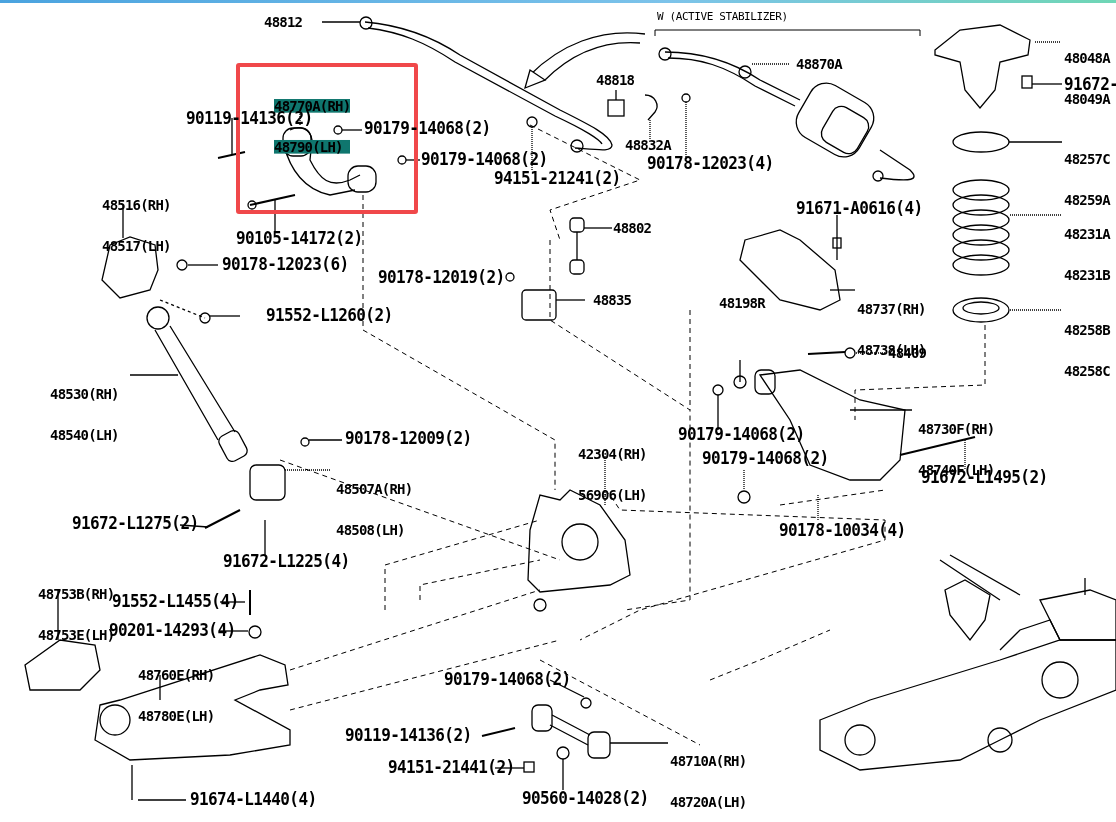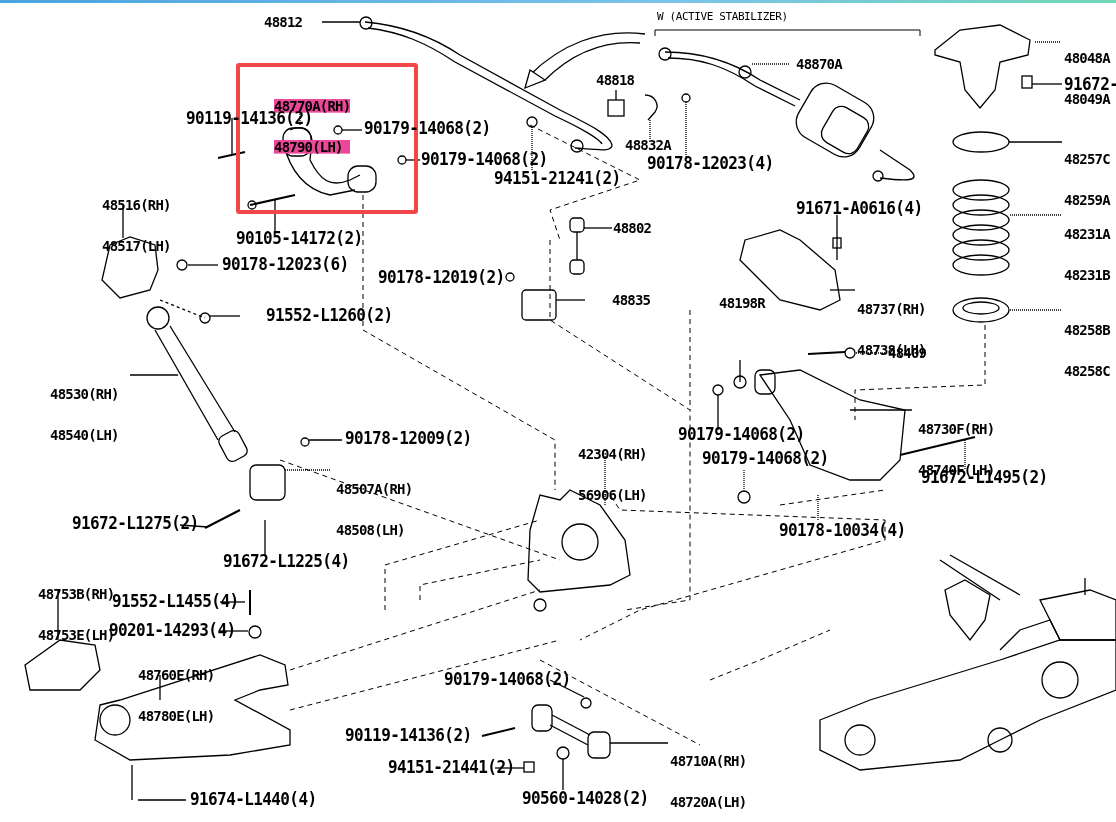--- a/index.html
+++ b/index.html
@@ -4,21 +4,21 @@
 <style>
   html, body { margin:0; padding:0; }
   body { width:1116px; height:822px; overflow:hidden; background:#ffffff; position:relative;
          font-family: "DejaVu Sans Mono", monospace; }
   .topbar { position:absolute; left:0; top:0; width:1116px; height:3px;
             background: linear-gradient(90deg, #4aa3df 0%, #7cc3ea 60%, #6fd6b5 100%); }
   #diagram { position:absolute; left:0; top:0; }
   .lbl { position:absolute; font-family:"DejaVu Sans Mono", monospace; font-weight:bold;
          font-size:16px; line-height:12px; color:#000; white-space:pre; letter-spacing:-0.6px; transform:scaleY(1.05); }
   .lbl.big { font-size:14px; line-height:13px; letter-spacing:-0.8px; }
-  .lbl.hl span { background:#ec4899; }
+  .lbl.hl span { background:#0f766e; }
   .lbl .l2 { display:block; }
   .hilite-box { position:absolute; left:236px; top:63px; width:182px; height:151px;
                 border:4px solid #f0484a; border-radius:3px; box-sizing:border-box; }
   .title-w { position:absolute; left:657px; top:10px; font-size:11px; letter-spacing:-0.4px;
              font-family:"DejaVu Sans Mono", monospace; color:#000; }
 </style>
 </head>
 <body>
 
 <div class="topbar"></div>
@@ -237,21 +237,21 @@
   <span class="l2">48530(RH)</span>
   <span class="l2">48540(LH)</span>
 </div>
 <div class="lbl big" style="left:596px;top:74px;">48818</div>
 <div class="lbl big" style="left:625px;top:139px;">48832A</div>
 <div class="lbl" style="left:647px;top:158px;">90178-12023(4)</div>
 <div class="lbl" style="left:494px;top:173px;">94151-21241(2)</div>
 <div class="lbl big" style="left:796px;top:58px;">48870A</div>
 <div class="lbl big" style="left:613px;top:222px;">48802</div>
 <div class="lbl" style="left:378px;top:272px;">90178-12019(2)</div>
-<div class="lbl big" style="left:612px;top:294px;text-align:right;">48835</div>
+<div class="lbl big" style="left:593px;top:294px;text-align:right;">48835</div>
 <div class="lbl big" style="left:1064px;top:26px;">
   <span class="l2">48048A</span>
   <span class="l2">48049A</span>
 </div>
 <div class="lbl" style="left:1064px;top:79px;">91672-L</div>
 <div class="lbl big" style="left:1064px;top:127px;">
   <span class="l2">48257C</span>
   <span class="l2">48259A</span>
 </div>
 <div class="lbl big" style="left:1064px;top:202px;">

